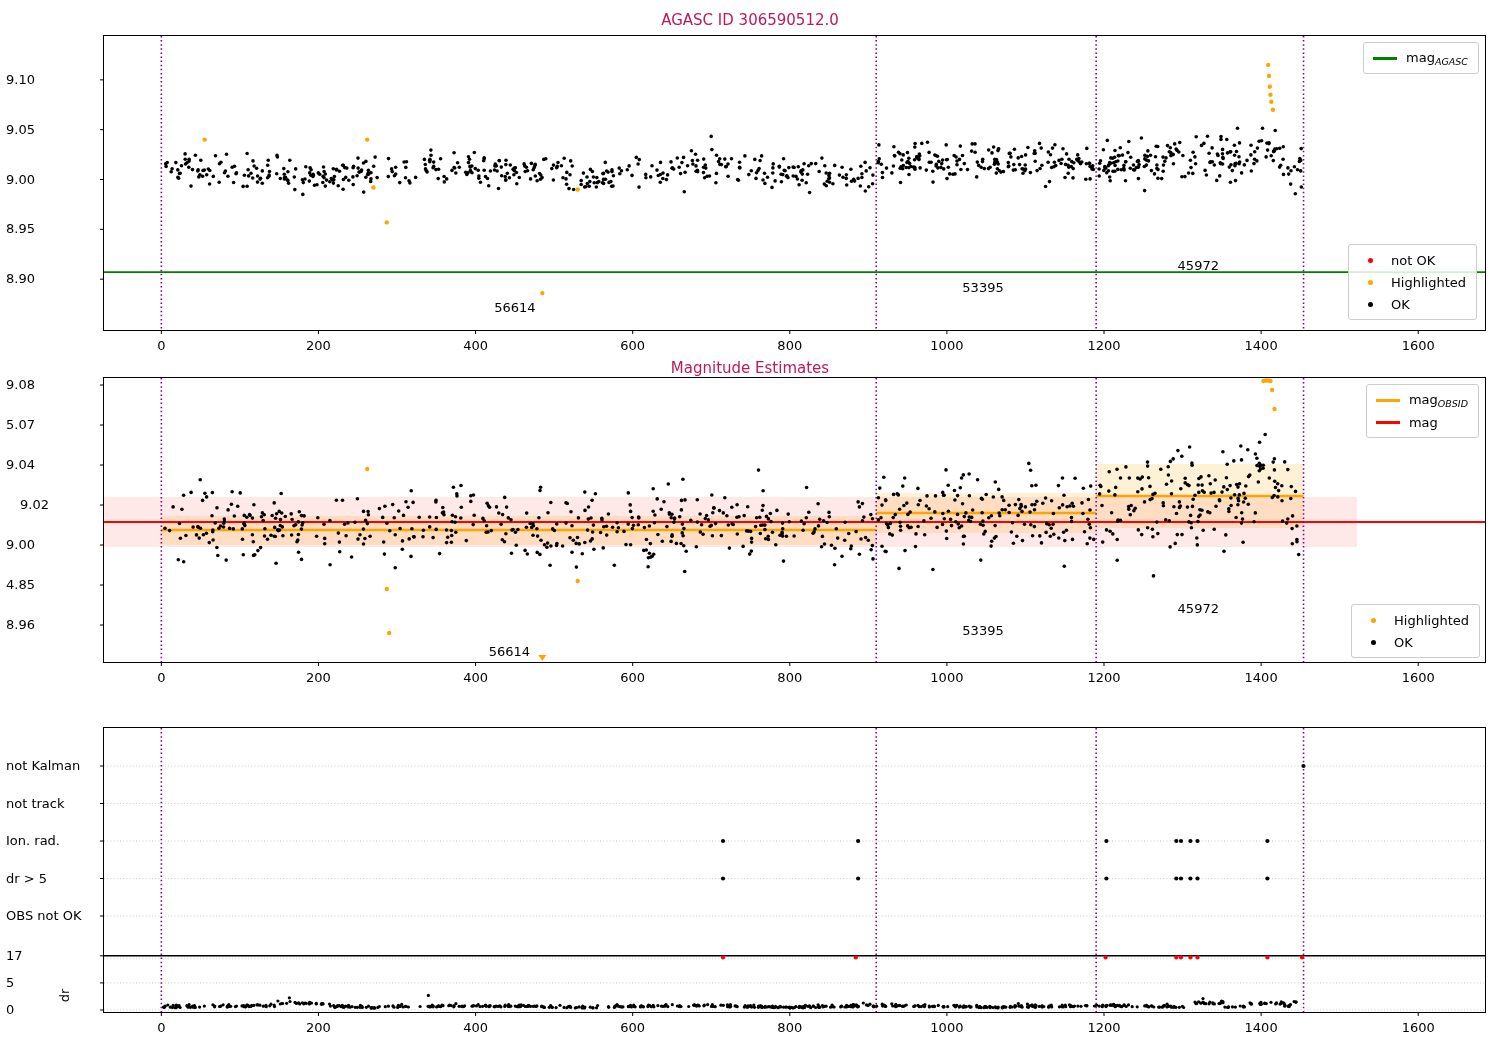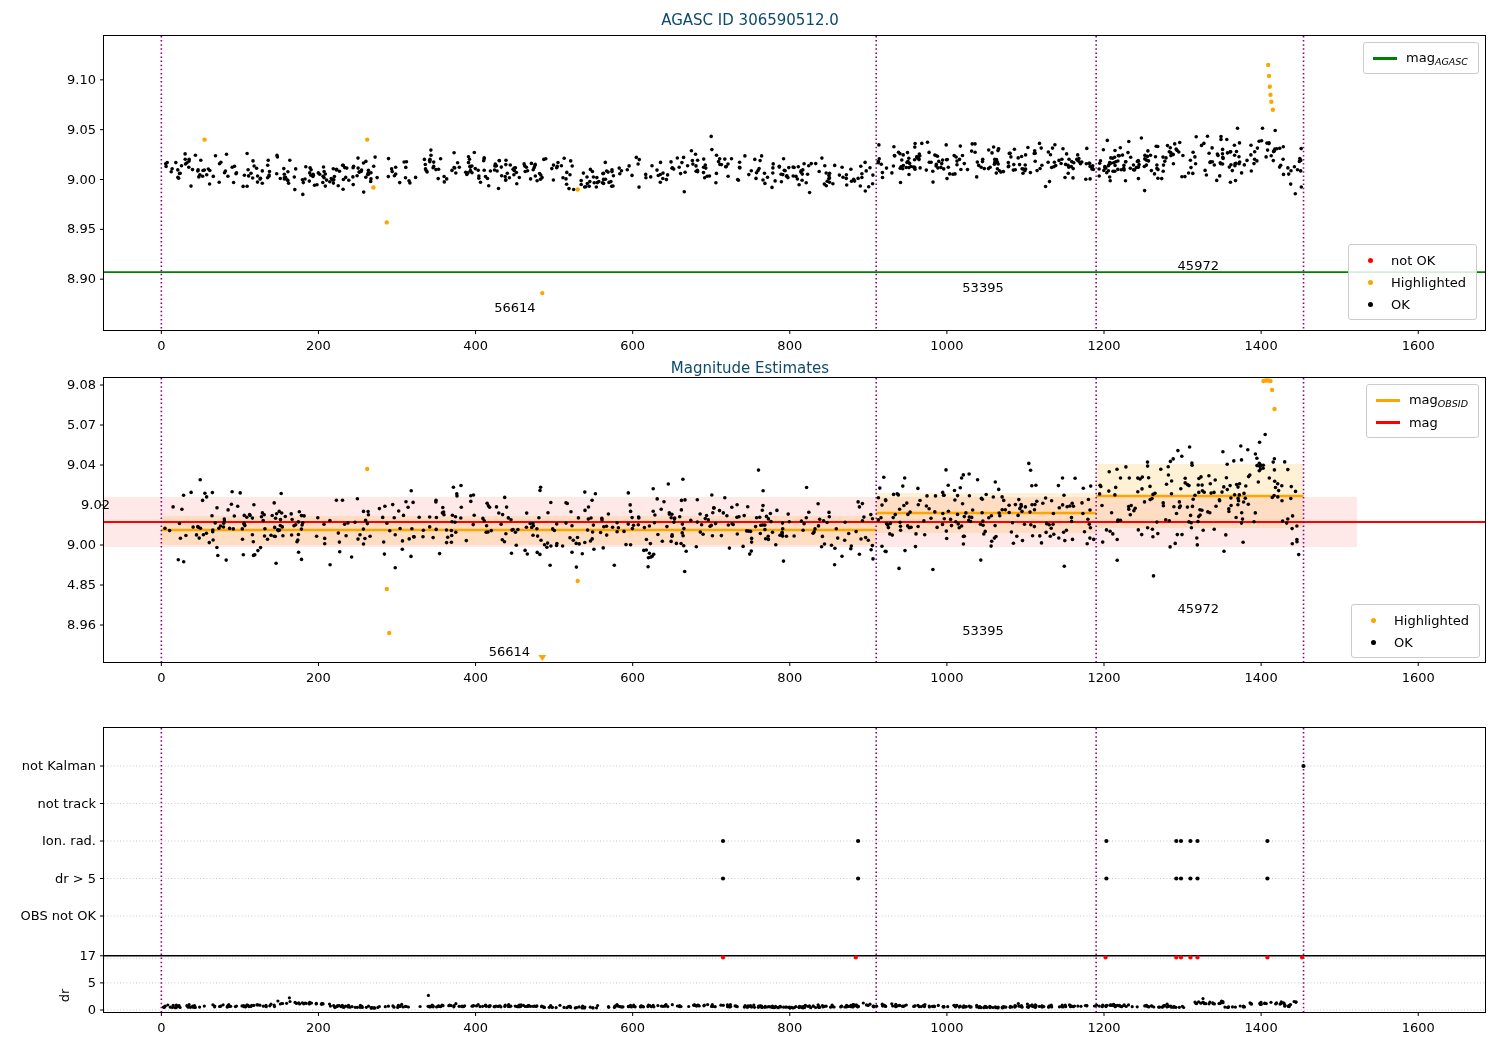--- a/index.html
+++ b/index.html
@@ -1,21 +1,21 @@
 <!DOCTYPE html>
 <html><head>
 <meta charset="utf-8">
 <style>
   html,body{margin:0;padding:0;background:#fff;}
   #figure{position:relative;width:1500px;height:1050px;background:#fff;
           font-family:"DejaVu Sans","Liberation Sans",sans-serif;color:#000;overflow:hidden;}
   .plot{position:absolute;border:1px solid #000;background:#fff;}
   .plot svg{position:absolute;left:0;top:0;overflow:visible;}
-  .plot-title{position:absolute;width:100%;text-align:center;font-size:15px;color:#0c4a6e;}
-  .ytick-label{position:absolute;width:90px;text-align:right;font-size:13px;line-height:16px;}
+  .plot-title{position:absolute;width:100%;text-align:center;font-size:15px;color:#be185d;}
+  .ytick-label{position:absolute;width:90px;text-align:left;font-size:13px;line-height:16px;}
   .xtick-label{position:absolute;width:70px;text-align:center;font-size:13px;line-height:16px;}
   .annotation{position:absolute;font-size:13px;line-height:15px;white-space:nowrap;transform:translate(-50%,-50%);}
   .legend{position:absolute;background:rgba(255,255,255,0.85);border:1px solid #ccc;border-radius:3px;
           padding:4px 10px 4px 8px;font-size:13px;z-index:5;}
   .legend-item{display:flex;align-items:center;height:22px;white-space:nowrap;}
   .legend-swatch{width:26px;display:flex;justify-content:center;align-items:center;margin-right:8px;flex:0 0 26px;}
   .legend-line{width:24px;height:3px;}
   .legend-dot{width:5px;height:5px;border-radius:50%;}
   .sub{font-style:italic;font-size:9.5px;vertical-align:-3px;}
   .axis-label-rot{position:absolute;font-size:13px;transform:rotate(-90deg);transform-origin:center;}

